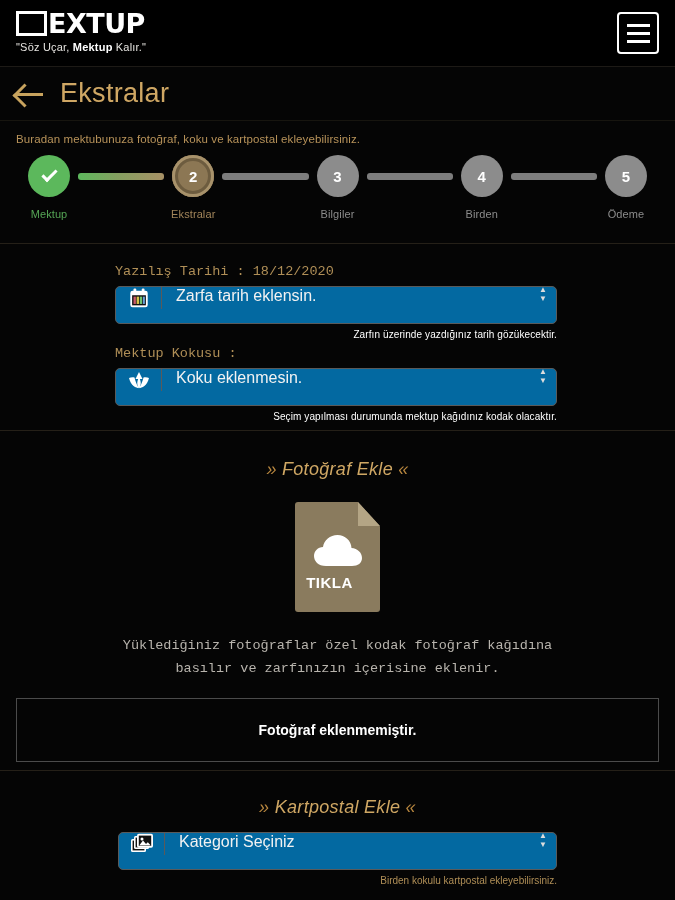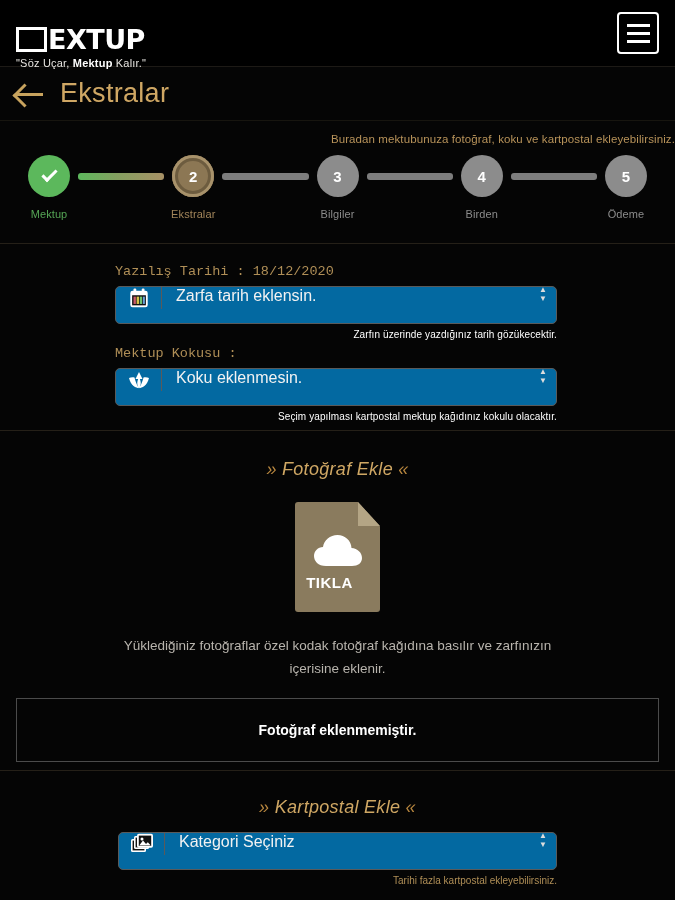--- a/index.html
+++ b/index.html
@@ -9,21 +9,21 @@
     font-family: "Liberation Sans", sans-serif;
     overflow: hidden;
   }
   .page { position: relative; width: 675px; height: 900px; background: #050505; }
 
   
   .topbar {
     position: relative; height: 67px; width: 100%;
     background: #000; border-bottom: 1px solid #1d1a16;
   }
-  .logo-wrap { position: absolute; left: 16px; top: 24px; }
+  .logo-wrap { position: absolute; left: 16px; top: 8px; }
   .logo-row { display: flex; align-items: center; height: 30px; }
   .logo-env {
     width: 31px; height: 25px; border: 3px solid #fff; background: #000;
     position: relative; overflow: hidden; margin-right: 1px;
   }
   .logo-env:before {
     content: ""; position: absolute; left: -4px; top: -6px;
     width: 26px; height: 26px; border-right: 4px solid #fff;
     transform: rotate(-38deg); transform-origin: 100% 0;
   }
@@ -63,21 +63,21 @@
     content: ""; position: absolute; left: 4px; top: 8px;
     width: 14px; height: 14px; border-left: 3px solid #c8a35e;
     border-bottom: 3px solid #c8a35e; transform: rotate(45deg);
   }
   .page-title {
     color: #cfa764; font-size: 27px; margin-left: 10px; letter-spacing: 0.3px;
   }
 
   
   .subtitle {
-    color: #b8935a; font-size: 11.5px; padding: 12px 0 0 16px; letter-spacing: .1px; text-align: right;
+    color: #b8935a; font-size: 11.5px; padding: 12px 0 0 16px; letter-spacing: .1px;
   }
 
   
   .stepper {
     position: relative; height: 88px; margin-top: 10px;
     padding: 0 20px; display: flex; align-items: flex-start;
   }
   .step { position: relative; width: 58px; flex: 0 0 58px; text-align: center; cursor: pointer; }
   .step-circle {
     width: 42px; height: 42px; border-radius: 50%;
@@ -136,20 +136,21 @@
     background: #b4a585; clip-path: polygon(0 0, 100% 100%, 0 100%);
   }
   .cloud { position: absolute; left: 50%; top: 30px; transform: translateX(-50%); }
   .tikla {
     position: absolute; left: 0; right: 16px; top: 72px; text-align: center;
     color: #fff; font-size: 15px; font-weight: bold; letter-spacing: .5px;
   }
   .upload-desc {
     color: #b8b4ad; font-size: 13.5px; text-align: center; line-height: 23px;
     margin: 22px 105px 0 105px;
+    font-family: Liberation Mono, monospace;
   }
   .empty-box {
     margin: 18px 16px 0 16px; height: 64px; border: 1px solid #4b4b4b;
     display: flex; align-items: center; justify-content: center;
   }
   .empty-box-text { color: #fff; font-size: 14px; font-weight: bold; }
 
   
   .kp-section { padding-top: 12px; }
   .kp-row { margin: 14px 118px 0 118px; }
@@ -250,21 +251,21 @@
             <path d="M12 8 C14 12 14.6 16 12 19.4 C9.4 16 10 12 12 8 Z" fill="#fff"></path>
           </svg>
         </div>
         <div class="select-value">Koku eklenmesin.</div>
         <div class="spinner">
             <i>▲</i>
             <i>▼</i>
           </div>
       </div>
     </div>
-    <div class="hint">Seçim yapılması kartpostal mektup kağıdınız kokulu olacaktır.</div>
+    <div class="hint">Seçim yapılması durumunda mektup kağıdınız kodak olacaktır.</div>
   </div>
 
   <div class="divider"></div>
 
   <div class="section">
     <div class="sec-head">
       <span class="chev">»</span>
       <span>Fotoğraf Ekle</span>
       <span class="chev">«</span>
     </div>
@@ -314,16 +315,16 @@
             <path d="M9.2 12.4 L13 7.6 L16 11 L17.8 9.2 L20.8 12.4 Z" fill="#fff"></path>
           </svg>
         </div>
         <div class="select-value">Kategori Seçiniz</div>
         <div class="spinner">
             <i>▲</i>
             <i>▼</i>
           </div>
       </div>
     </div>
-    <div class="kp-hint">Tarihi fazla kartpostal ekleyebilirsiniz.</div>
+    <div class="kp-hint">Birden kokulu kartpostal ekleyebilirsiniz.</div>
   </div>
 
 </div>
 
 </body></html>

